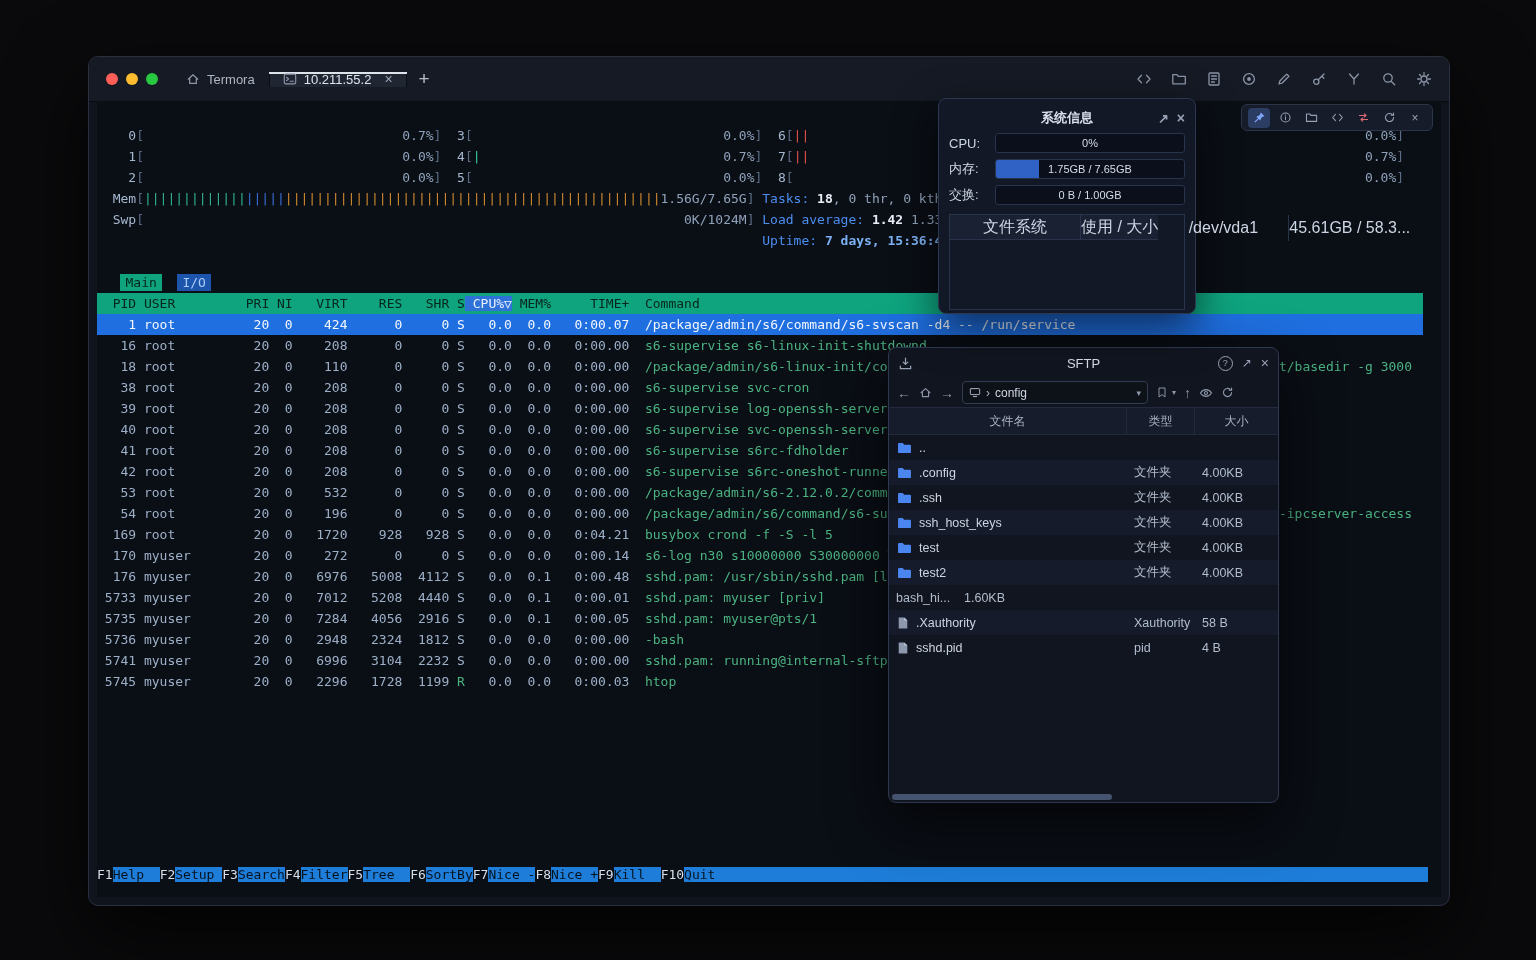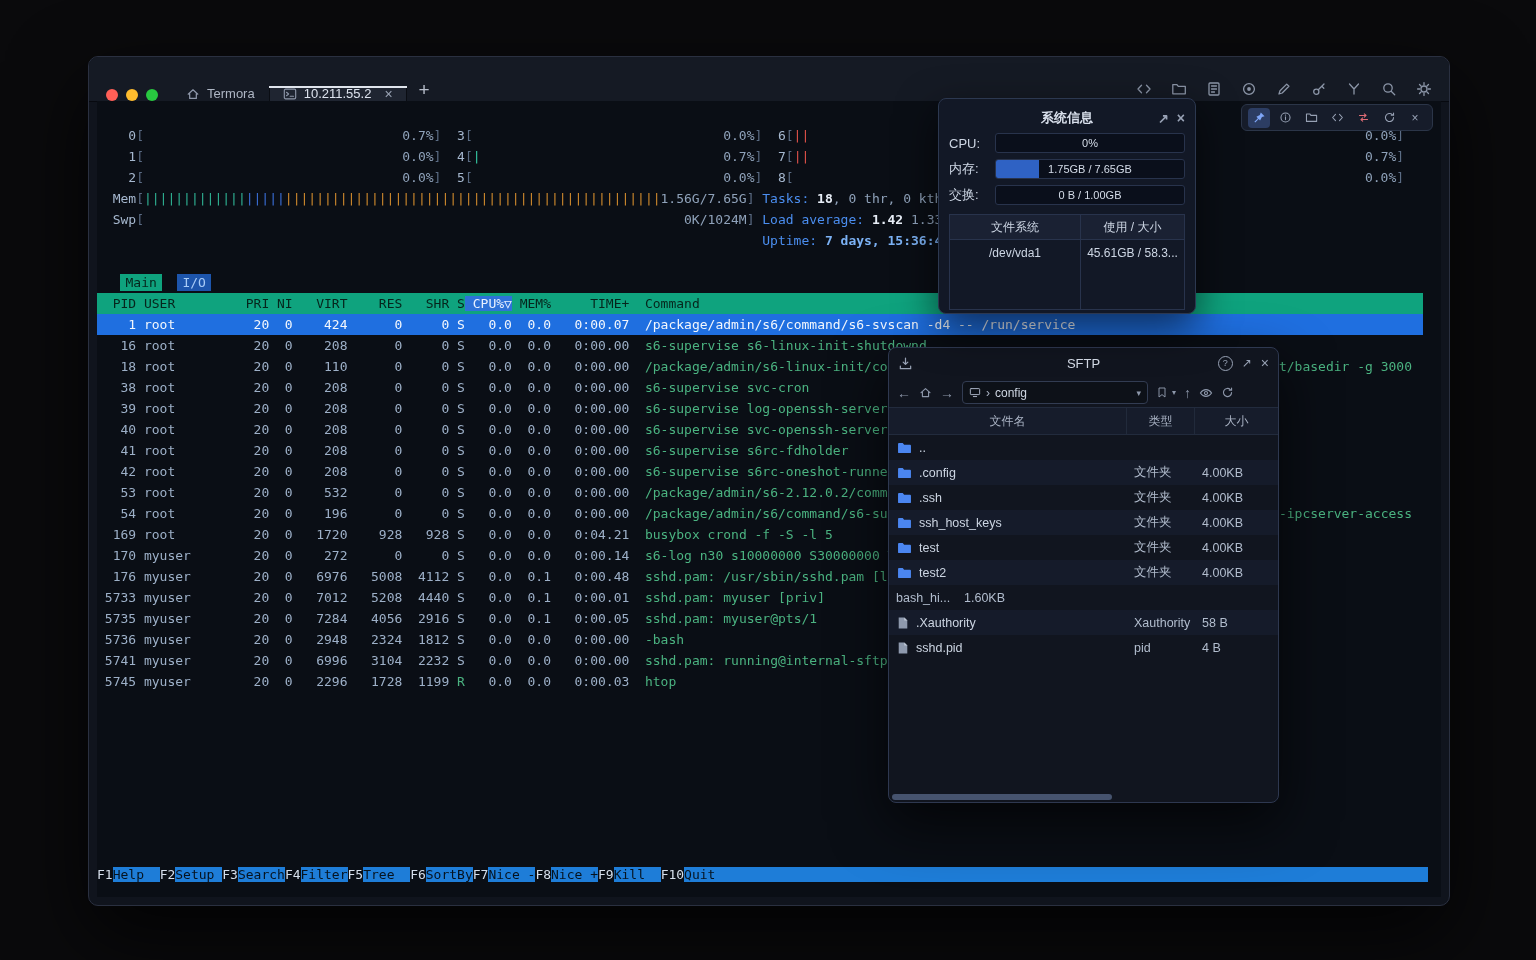--- a/index.html
+++ b/index.html
@@ -1,21 +1,21 @@
 <!DOCTYPE html>
 <html style="--c-header: #0fa37e; --c-header_text: #06251c; --c-sort: #2e72d8; --c-selected: #1f6fe0; --c-fnbar: #1e7dd8; --c-command: #4bb381; --c-accent_blue: #4b8ef0; --c-uptime: #7cb2f5; --c-mem_fill: #2f62c4; --c-bar_green: #2fb394; --c-bar_blue: #3a6fd8; --c-bar_orange: #cf8a2d; --c-bar_red: #e0524a; --c-bar_cyan: #35c9a3; --c-folder: #4b86f0;"><head>
 <meta charset="utf-8">
 <style>
   html,body{margin:0;padding:0;background:#0a0a0c;width:1536px;height:960px;overflow:hidden;
     font-family:"Liberation Sans",sans-serif;-webkit-font-smoothing:antialiased;}
   .stage{position:relative;width:1536px;height:960px;}
   .window{position:absolute;left:88px;top:56px;width:1360px;height:848px;background:#10141d;
     border:1px solid #2a3040;border-radius:10px;box-shadow:0 30px 80px rgba(0,0,0,.75);overflow:hidden;}
   
-  .titlebar{height:44px;background:#151a24;border-bottom:1px solid #07090f;display:flex;align-items:flex-end;}
+  .titlebar{height:44px;background:#151a24;border-bottom:1px solid #07090f;display:flex;align-items:center;}
   .lights{display:flex;align-items:center;gap:8px;padding:0 14px 0 17px;}
   .light{width:12px;height:12px;border-radius:50%;display:inline-block;}
   .light.red{background:#ff5f57}.light.yellow{background:#febc2e}.light.green{background:#28c840}
   .tab{display:flex;align-items:center;gap:7px;padding:0 14px;color:#aeb6c4;font-size:13px;position:relative;}
   .tab .tico{color:#8d96a8;display:flex}
   .tab.active{background:#1f2531;color:#dde3ee;box-shadow:inset 0 2px 0 #dfe4ec,inset 1px 0 0 #0a0d13,inset -1px 0 0 #0a0d13;}
   .tab-close{margin-left:6px;color:#9aa3b4;font-size:14px;line-height:1;cursor:default}
   .newtab{display:flex;align-items:center;padding:0 12px;color:#b6bdca;font-size:19px;}
   .tb-spacer{flex:1}
   .tb-icons{display:flex;align-items:center;gap:11px;padding-right:13px;}
@@ -43,21 +43,21 @@
   .sysinfo{position:absolute;left:849px;top:41px;width:258px;height:216px;background:#121826;border:1px solid #2c3850;
     border-radius:8px;box-shadow:0 14px 40px rgba(0,0,0,.6);z-index:20;padding:7px 10px;box-sizing:border-box;color:#cdd6e4;}
   .sys-title{height:24px;display:flex;align-items:center;position:relative;justify-content:center;
     font-size:13px;font-weight:bold;color:#d9e0ec;}
   .sys-title .icons{position:absolute;right:0;top:0;height:24px;display:flex;align-items:center;gap:8px;color:#98a2b5;font-size:13px;}
   .srow{display:flex;align-items:center;height:26px;gap:6px;}
   .slabel{width:40px;font-size:13px;color:#cdd6e4;}
   .sbar{flex:1;height:18px;background:#0a0f1b;border:1px solid #28334c;border-radius:3px;position:relative;overflow:hidden;}
   .sfill{position:absolute;left:0;top:0;bottom:0;background:var(--c-mem_fill);}
   .sbartext{position:absolute;inset:0;display:flex;align-items:center;justify-content:center;font-size:11px;color:#d5dde9;}
-  .fs{border:1px solid #28334c;height:94px;margin-top:6px;display:flex;flex-direction:column;font-size:12px;}
+  .fs{border:1px solid #28334c;height:94px;margin-top:6px;display:flex;flex-direction:row;font-size:16px;}
   .fs-row{display:flex;}
   .fs-head{height:24px;background:#1a2133;border-bottom:1px solid #28334c;}
   .fs-c1{width:130px;border-right:1px solid #28334c;display:flex;align-items:center;justify-content:center;}
   .fs-c2{flex:1;display:flex;align-items:center;justify-content:center;overflow:hidden;white-space:nowrap;}
   .fs-data{height:26px;}
   .fs-fill{flex:1}
   
   .strip{position:absolute;left:1152px;top:47px;width:192px;height:27px;background:#161c2a;border:1px solid #2b3548;
     border-radius:6px;display:flex;align-items:center;justify-content:space-around;z-index:30;padding:0 4px;box-sizing:border-box;}
   .sbtn{width:22px;height:20px;display:flex;align-items:center;justify-content:center;color:#97a1b4;border-radius:4px;font-size:12px;}

